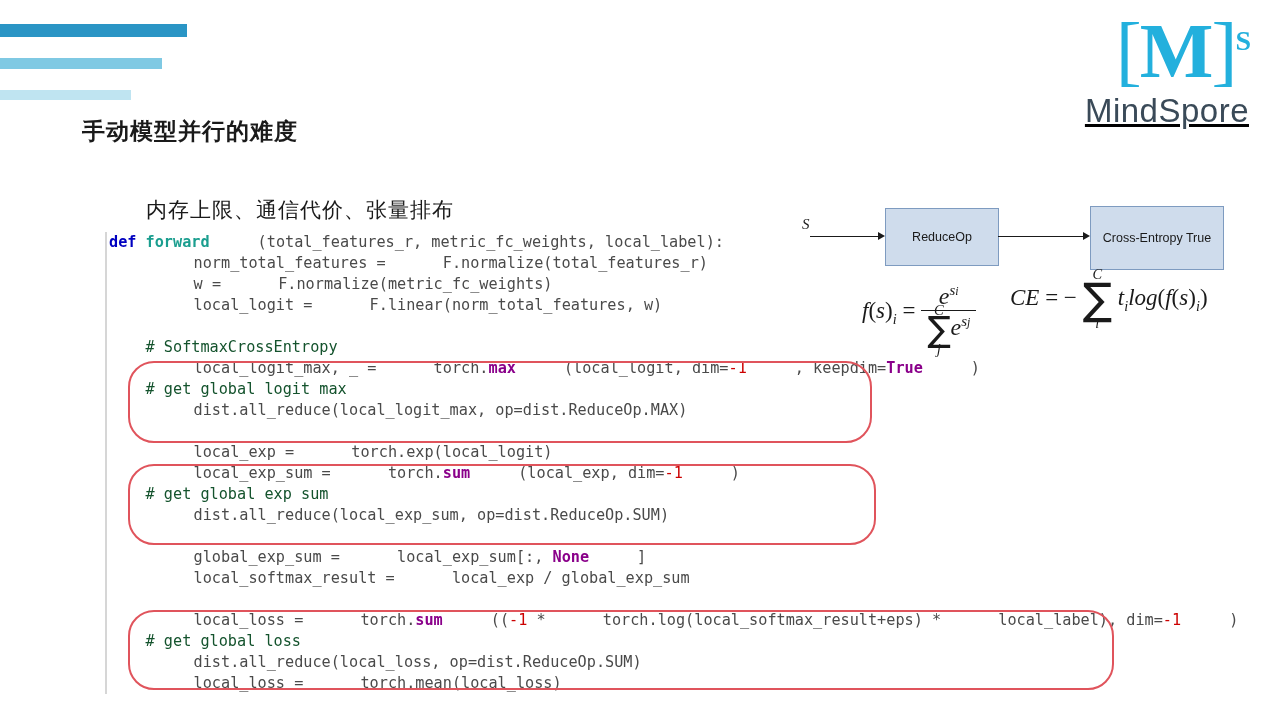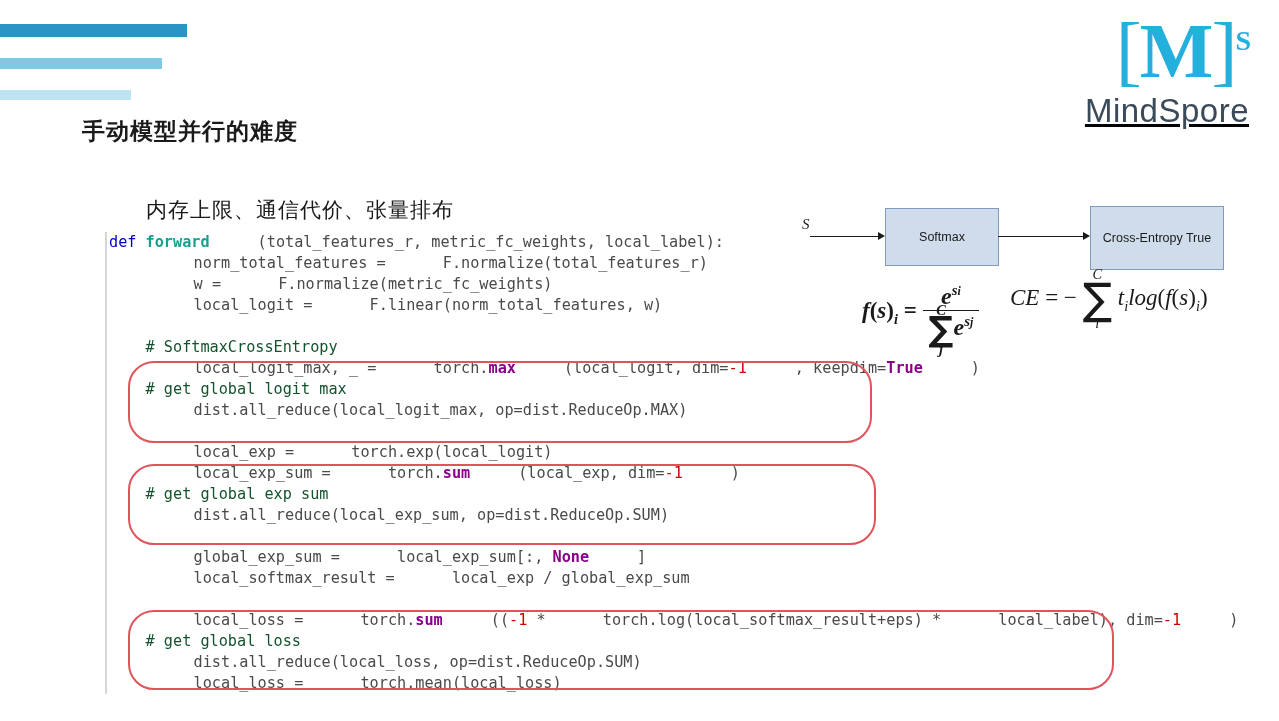--- a/index.html
+++ b/index.html
@@ -87,21 +87,21 @@
     border-left: 2px solid #d6d6d6;
     padding-left: 2px;
   }
   .code {
     font-family: "DejaVu Sans Mono", monospace;
     font-size: 15.2px;
     line-height: 21px;
     white-space: pre;
     color: #4a4a4a;
   }
-  .code .kw      { color: #0000c0; font-weight: normal; }
+  .code .kw      { color: #0000c0; font-weight: bold; }
   .code .fn      { color: #1b9e8f; font-weight: bold; text-align: center; }
   .code .builtin { color: #8a008a; font-weight: bold; margin-top: 43px; }
   .code .num     { color: #cc0000; }
   .code .cmt     { color: #14532d; }
   .code .plain   { color: #4a4a4a; padding-left: 48px; }
   .code .op      { color: #4a4a4a; }
 
   
   .hl {
     position: absolute;
@@ -225,28 +225,28 @@
 </div>
 
 <div class="hl hl1"></div>
 <div class="hl hl2"></div>
 <div class="hl hl3"></div>
 
 <div class="diagram">
   <div class="s-label">S</div>
   <div class="arrow-line a1"></div>
   <div class="arrow-head a1h"></div>
-  <div class="flow-box flow-softmax">Softmax</div>
+  <div class="flow-box flow-softmax">ReduceOp</div>
   <div class="arrow-line a2"></div>
   <div class="arrow-head a2h"></div>
   <div class="flow-box flow-ce">Cross-Entropy True</div>
 </div>
 
 <div class="formula f-softmax">
-  <span style="font-size:23px;font-weight:bold;">
+  <span style="font-size:23px;">
     <span class="mi">f</span>(<span class="mi">s</span>)<span class="sub-s mi">i</span> =
     <span class="frac" style="font-size:24px;">
       <span class="top"><span class="mi">e</span><span class="sup-s mi">s<span style="font-size:0.8em;">i</span></span></span>
       <span class="bot"><span class="smallsum">∑<span class="lim-top">C</span><span class="lim-bot">j</span></span><span class="mi">e</span><span class="sup-s mi">s<span style="font-size:0.8em;">j</span></span></span>
     </span>
   </span>
 </div>
 
 <div class="formula f-ce">
   <span style="font-size:23px;">

